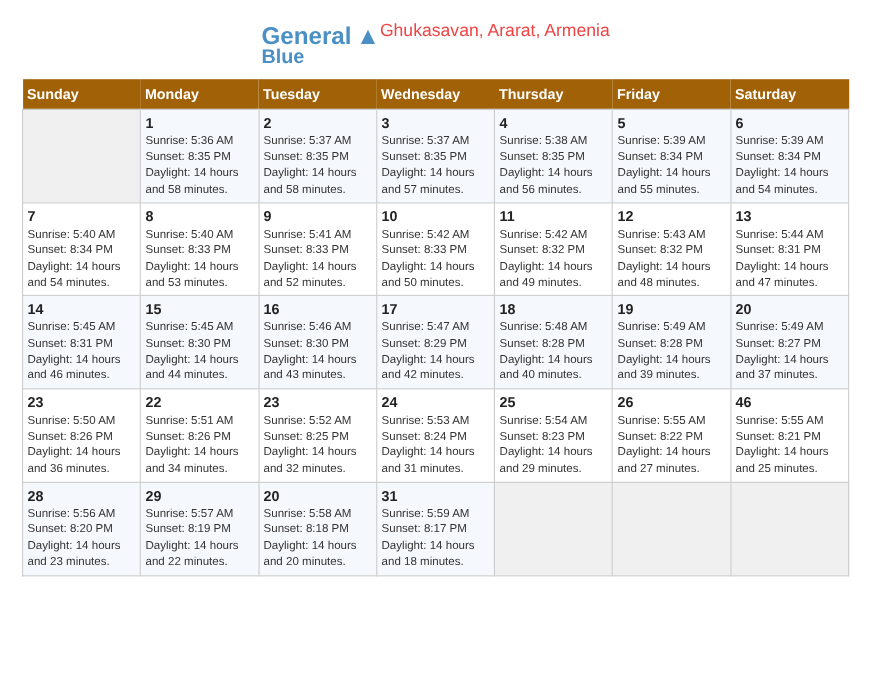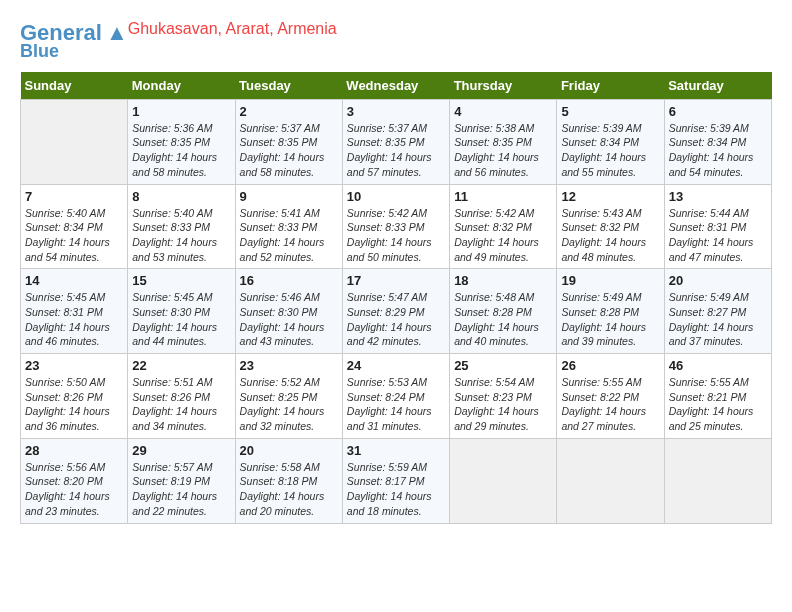--- a/index.html
+++ b/index.html
@@ -5,21 +5,21 @@
     * { box-sizing: border-box; margin: 0; padding: 0; }
     body {
       font-family: Arial, sans-serif;
       background: #fff;
       width: 792px;
       min-height: 612px;
       padding: 20px;
     }
     .header {
       display: flex;
-      justify-content: flex-start;
+      justify-content: center;
       align-items: flex-start;
       margin-bottom: 10px;
     }
     .logo {
       display: flex;
       flex-direction: column;
       align-items: flex-start;
     }
     .logo-text {
       font-size: 22px;
@@ -42,21 +42,21 @@
     .location {
       font-size: 16px;
       color: #ef4444;
     }
     table {
       width: 100%;
       border-collapse: collapse;
       font-size: 11px;
     }
     thead tr th {
-      background-color: #4d7c0f;
+      background-color: #a16207;
       color: #fff;
       padding: 6px 4px;
       text-align: left;
       font-size: 13px;
       font-weight: bold;
     }
     tbody tr td {
       border: 1px solid #ccc;
       vertical-align: top;
       padding: 4px;
@@ -73,21 +73,20 @@
       font-weight: bold;
       font-size: 13px;
       color: #222;
       display: block;
       margin-bottom: 2px;
     }
     .day-info {
       color: #333;
       font-size: 10.5px;
       line-height: 1.4;
-      font-style: italic;
     }
     .empty-cell {
       background-color: #f0f0f0 !important;
     }
   </style>
 </head>
 <body>
 
 <div class="header">
   <div class="logo">

